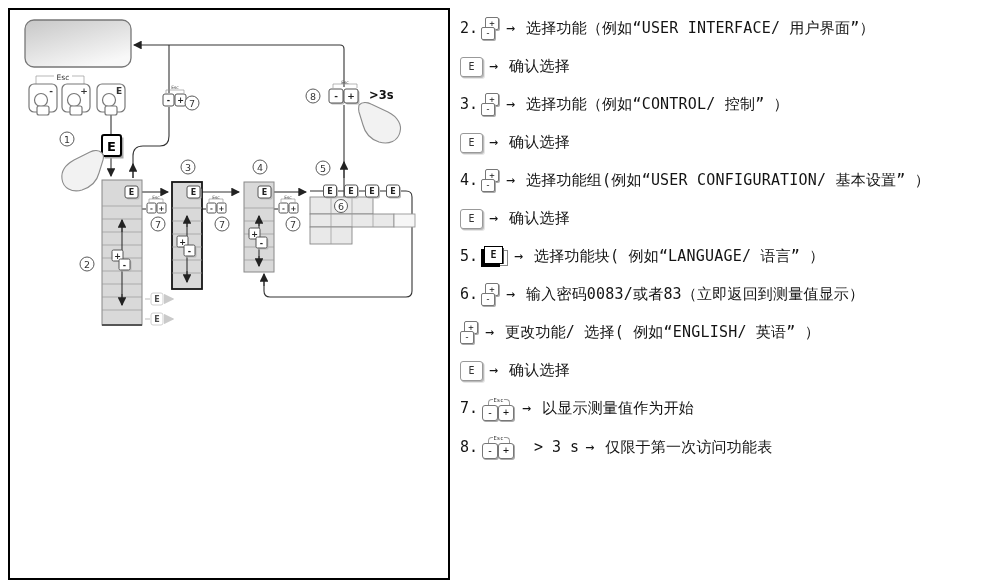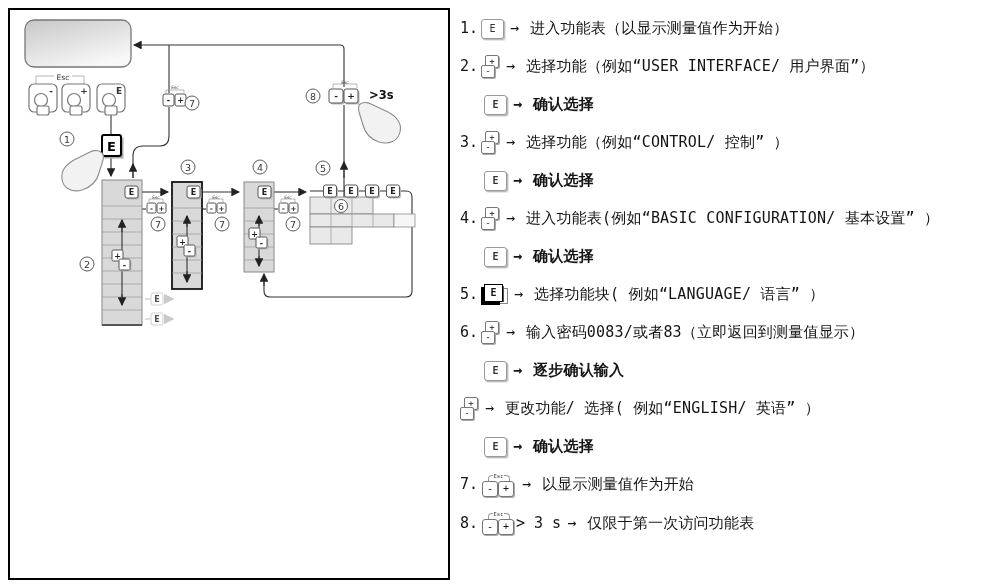--- a/index.html
+++ b/index.html
@@ -20,24 +20,24 @@
   .pm7{font-size:7px;font-weight:bold;fill:#222;text-anchor:middle;}
   .pm8{font-size:8px;font-weight:bold;fill:#222;text-anchor:middle;}
   .pm9{font-size:9px;font-weight:bold;fill:#222;text-anchor:middle;}
   .esc4{font-size:4.5px;fill:#444;text-anchor:middle;}
   .cn{fill:#fff;stroke:#5a5a5a;stroke-width:1;}
   .cnt{font-size:9.5px;fill:#333;text-anchor:middle;}
   .hand{fill:#f2f2f2;stroke:#8c8c8c;stroke-width:1.1;}
   
   .steps{position:absolute;left:456px;top:16px;width:520px;font-size:15px;line-height:24px;}
   .step{margin:0 0 14px 4px;}
-  .step.indent{margin-left:28px;font-weight:bold;}
+  .step.indent{margin-left:4px;}
   .num{display:inline-block;width:21px;}
   .arrow{display:inline-block;margin:0 11px 0 6px;}
-  .extra{display:inline-block;margin-left:0;}
+  .extra{display:inline-block;margin-left:18px;}
   .stext{letter-spacing:0.2px;}
   
   .ic-e{display:inline-block;width:21px;height:18px;border:1px solid #999;border-radius:3px;background:#fff;
         box-shadow:1px 1px 0 #bbb,2px 2px 0 #e6e6e6;font-size:10px;line-height:17px;text-align:center;
         vertical-align:middle;color:#333;}
   
   .ic-pm{display:inline-block;position:relative;width:19px;height:23px;vertical-align:middle;}
   .ic-pm b{position:absolute;width:12px;height:11px;border:1px solid #777;border-radius:2px;background:#fff;
            font-size:9px;line-height:10px;text-align:center;font-weight:normal;box-shadow:1px 1px 0 #aaa;}
   .ic-pm .pk{left:4px;top:0;}
@@ -331,59 +331,53 @@
         <path d="M135,309 H140" stroke="#bdbdbd" stroke-width="1.3"></path>
         <rect x="141" y="303" width="12" height="12" rx="2" fill="#fff" stroke="#c4c4c4"></rect>
         <text x="147" y="311.5" class="kt" fill="#bdbdbd">E</text>
         <path d="M155,309 H163" stroke="#bdbdbd" stroke-width="1.3" marker-end="url(#ahg)"></path>
       </g>
     </svg>
   </div>
 
   <div class="steps">
 
-    <div class="step">
-      <span class="num">1.</span><span class="ic-e">E</span><span class="arrow">→</span><span class="stext">进入功能表（以显示测量值作为开始）</span>
-    </div>
 
     <div class="step">
       <span class="num">2.</span><span class="ic-pm"><b class="pk">+</b><b class="mk">-</b></span><span class="arrow">→</span><span class="stext">选择功能（例如“USER INTERFACE/ 用户界面”）</span>
     </div>
 
     <div class="step indent">
       <span class="ic-e">E</span><span class="arrow">→</span><span class="stext">确认选择</span>
     </div>
 
     <div class="step">
       <span class="num">3.</span><span class="ic-pm"><b class="pk">+</b><b class="mk">-</b></span><span class="arrow">→</span><span class="stext">选择功能（例如“CONTROL/ 控制” ）</span>
     </div>
 
     <div class="step indent">
       <span class="ic-e">E</span><span class="arrow">→</span><span class="stext">确认选择</span>
     </div>
 
     <div class="step">
-      <span class="num">4.</span><span class="ic-pm"><b class="pk">+</b><b class="mk">-</b></span><span class="arrow">→</span><span class="stext">进入功能表(例如“BASIC CONFIGURATION/ 基本设置” ）</span>
+      <span class="num">4.</span><span class="ic-pm"><b class="pk">+</b><b class="mk">-</b></span><span class="arrow">→</span><span class="stext">选择功能组(例如“USER CONFIGURATION/ 基本设置” ）</span>
     </div>
 
     <div class="step indent">
       <span class="ic-e">E</span><span class="arrow">→</span><span class="stext">确认选择</span>
     </div>
 
     <div class="step">
       <span class="num">5.</span><span class="ic-es"><b class="l3"></b><b class="l2"></b><b class="l1">E</b></span><span class="arrow">→</span><span class="stext">选择功能块( 例如“LANGUAGE/ 语言” ）</span>
     </div>
 
     <div class="step">
       <span class="num">6.</span><span class="ic-pm"><b class="pk">+</b><b class="mk">-</b></span><span class="arrow">→</span><span class="stext">输入密码0083/或者83（立即返回到测量值显示）</span>
     </div>
 
-    <div class="step indent">
-      <span class="ic-e">E</span><span class="arrow">→</span><span class="stext">逐步确认输入</span>
-    </div>
 
     <div class="step">
       <span class="ic-pm"><b class="pk">+</b><b class="mk">-</b></span><span class="arrow">→</span><span class="stext">更改功能/ 选择( 例如“ENGLISH/ 英语” ）</span>
     </div>
 
     <div class="step indent">
       <span class="ic-e">E</span><span class="arrow">→</span><span class="stext">确认选择</span>
     </div>
 
     <div class="step">

